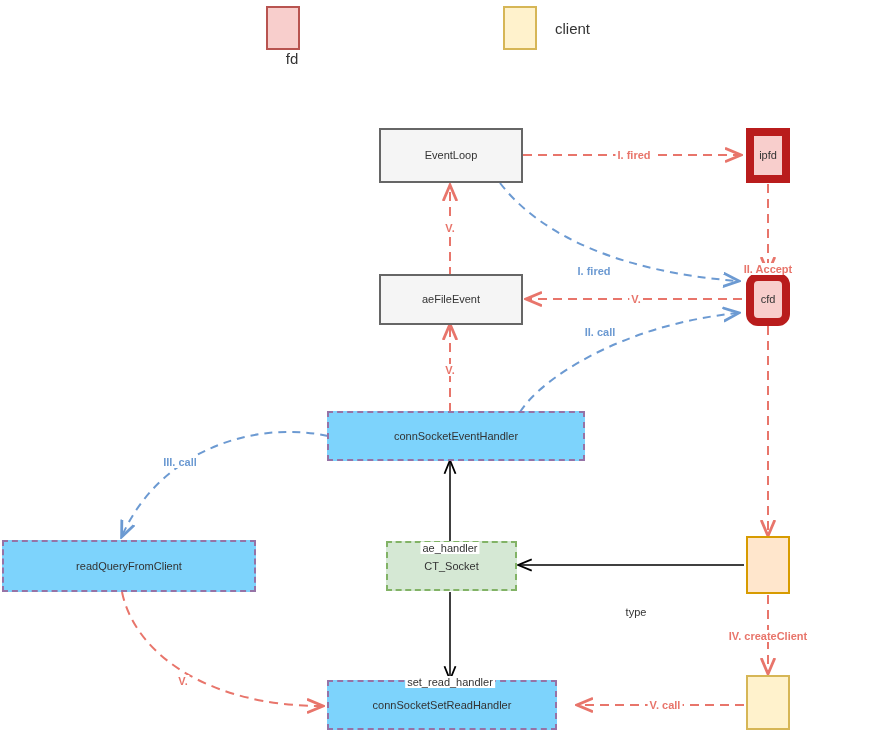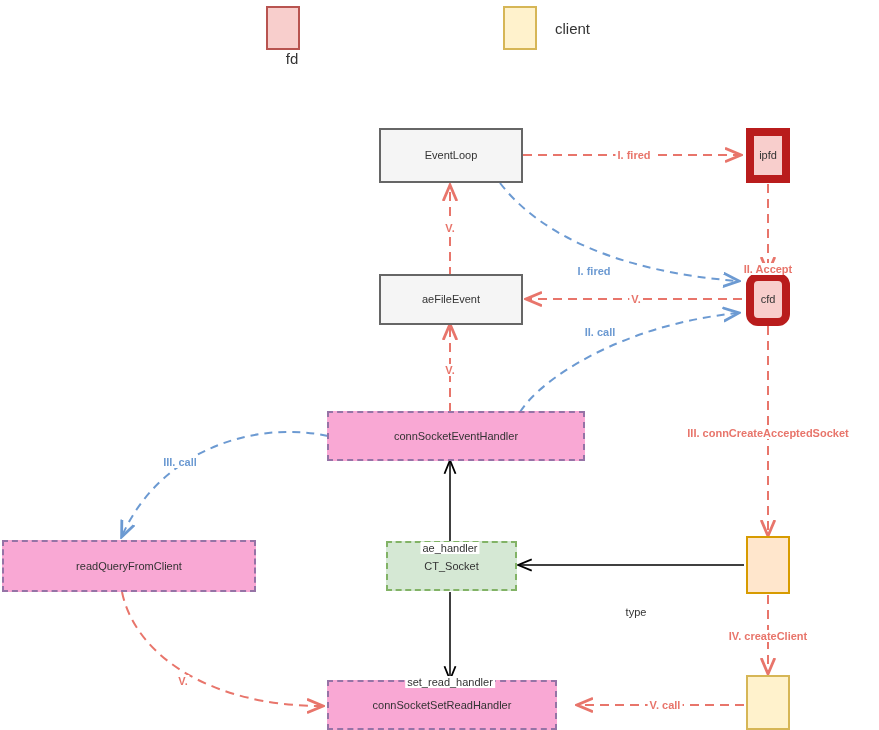--- a/index.html
+++ b/index.html
@@ -46,21 +46,21 @@
   }
   .node-conn {
     background: #ffe6cc;
     border: 2px solid #d79b00;
   }
   .node-client {
     background: #fff2cc;
     border: 2px solid #d6b656;
   }
   .node-purple {
-    background: #f9a8d4;
+    background: #7dd3fc;
     border: 2px dashed #9673a6;
   }
   .node-green {
     background: #d5e8d4;
     border: 2px dashed #82b366;
   }
   .legend-item {
     position: absolute;
     display: flex;
     align-items: center;
@@ -181,21 +181,20 @@
   <div class="edge-label lbl-red" style="left:636px; top:299px;">V.</div>
 
   <div class="edge-label lbl-blue" style="left:600px; top:332px;">II. call</div>
 
   <div class="edge-label lbl-red" style="left:450px; top:228px;">V.</div>
 
   <div class="edge-label lbl-red" style="left:450px; top:370px;">V.</div>
 
   <div class="edge-label lbl-blue" style="left:180px; top:462px;">III. call</div>
 
-  <div class="edge-label lbl-red" style="left:768px; top:433px;">III. connCreateAcceptedSocket</div>
 
   <div class="edge-label lbl-red" style="left:768px; top:636px;">IV. createClient</div>
 
   <div class="edge-label lbl-red" style="left:665px; top:705px;">V. call</div>
 
   <div class="edge-label lbl-red" style="left:183px; top:681px;">V.</div>
 
   <div class="edge-label lbl-black" style="left:450px; top:501px;">ae_handler</div>
 
   <div class="edge-label lbl-black" style="left:636px; top:565px;">type</div>

